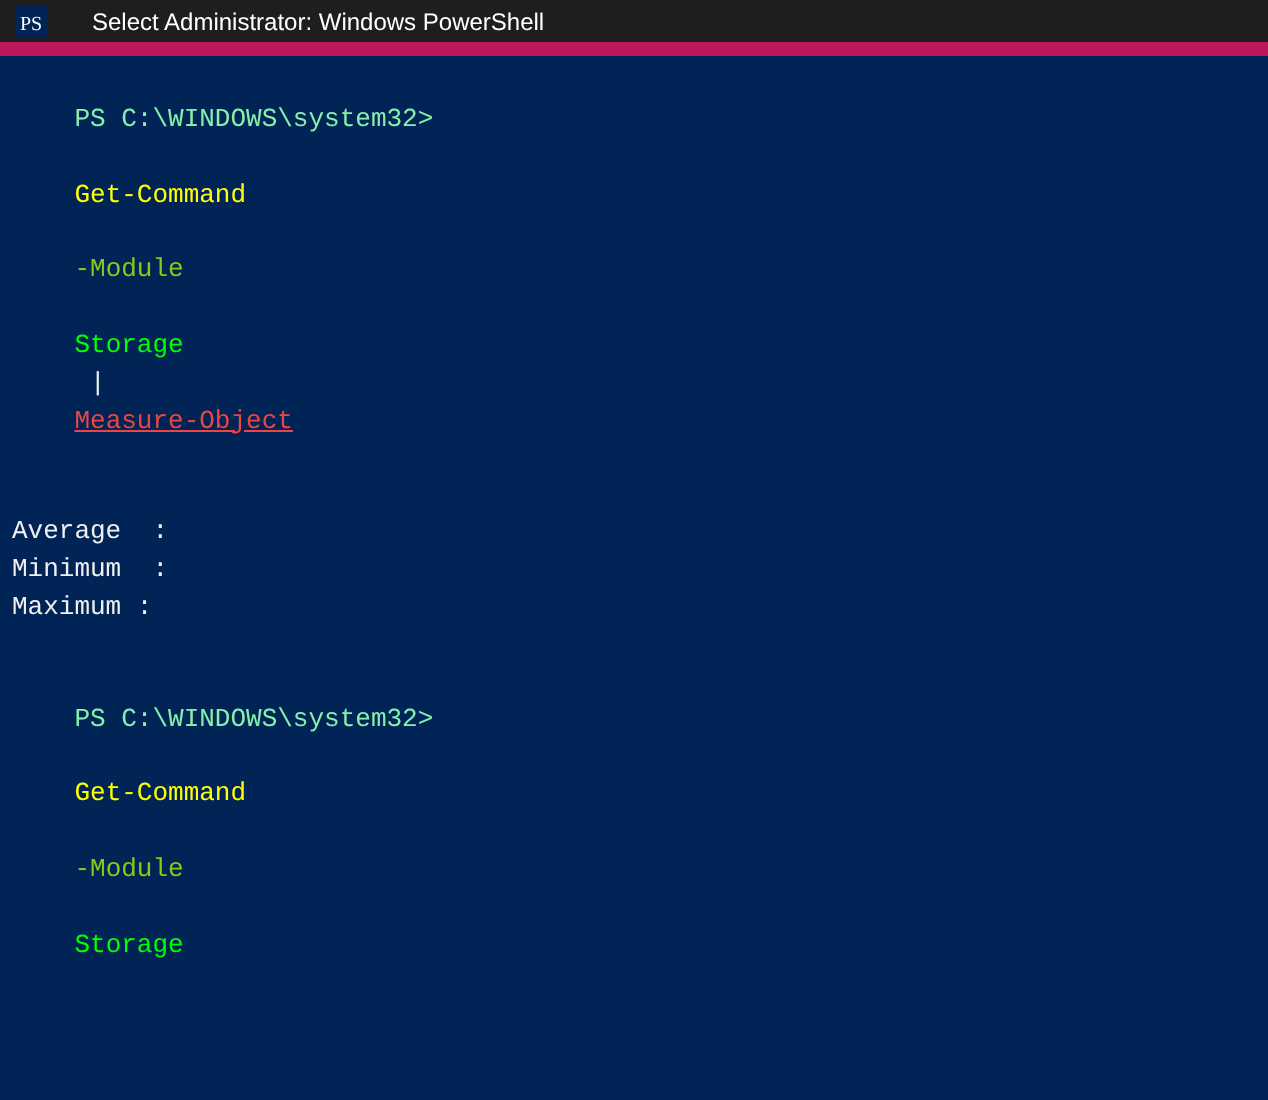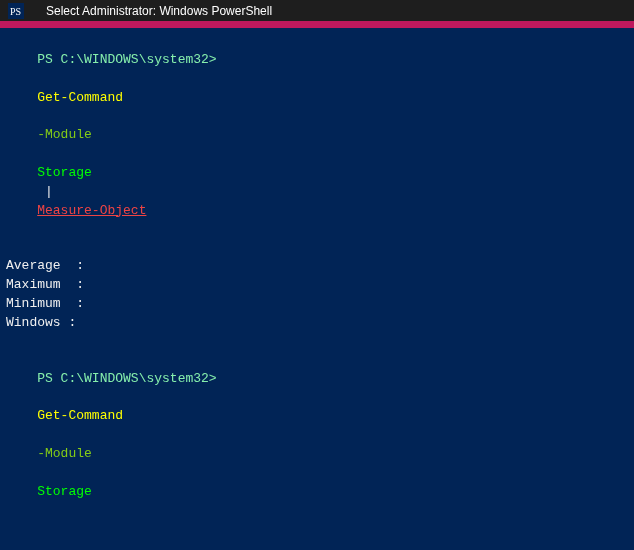--- a/index.html
+++ b/index.html
@@ -67,23 +67,22 @@
     <span> </span>
     <span class="cmd-value-green">Storage</span>
     <span class="cmd-pipe"> |</span>
     <span class="cmd-measure">Measure-Object</span>
   </div>
 
   <div class="blank"></div>
 
   <div id="stats-container">
       <div class="line">Average  :</div>
-      <div class="line">Maximum  :</div>
       <div class="line">Minimum  :</div>
-      <div class="line">Windows :</div>
+      <div class="line">Maximum :</div>
     </div>
 
   <div class="blank"></div>
 
   <div class="line">
     <span class="prompt">PS C:\WINDOWS\system32&gt;</span>
     <span> </span>
     <span class="cmd-get">Get-Command</span>
     <span> </span>
     <span class="cmd-param">-Module</span>

